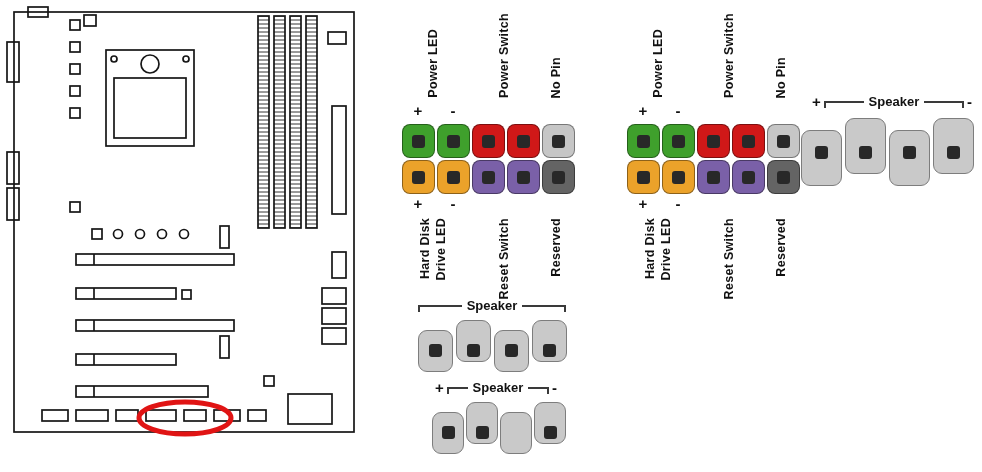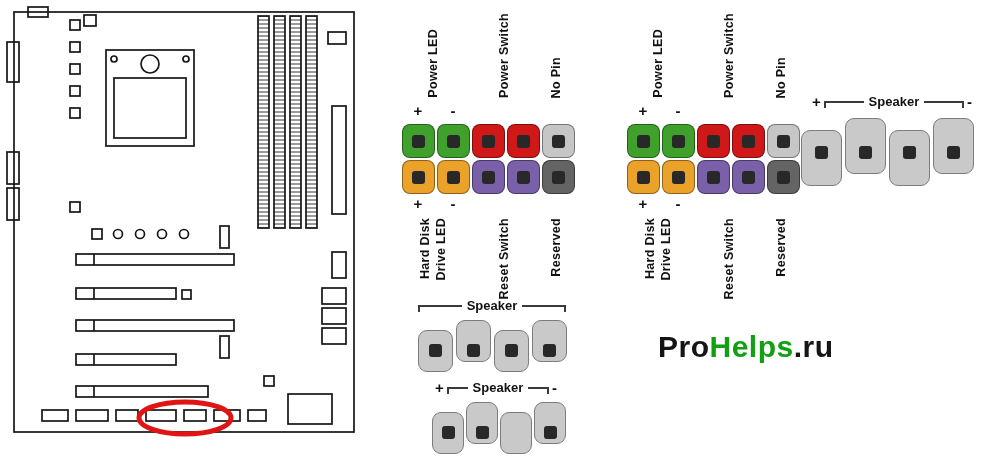--- a/index.html
+++ b/index.html
@@ -266,17 +266,14 @@
       <div class="spk-cell" style="left: 34px; width: 32px; height: 42px; top: 0px; background: rgb(201, 201, 201);">
           <span class="spk-pin" style="top: 23px; background: rgb(40, 40, 40);"></span>
         </div>
       <div class="spk-cell" style="left: 68px; width: 32px; height: 42px; top: 10px; background: rgb(201, 201, 201);"></div>
       <div class="spk-cell" style="left: 102px; width: 32px; height: 42px; top: 0px; background: rgb(201, 201, 201);">
           <span class="spk-pin" style="top: 23px; background: rgb(40, 40, 40);"></span>
         </div>
     </div>
   </div>
 
-  <div class="logo" style="left:658px;top:330px">
-    <span>Pro</span><span style="color: rgb(18, 160, 18);">Helps</span><span>.ru</span>
-  </div>
 
 </div>
 
 </body></html>

